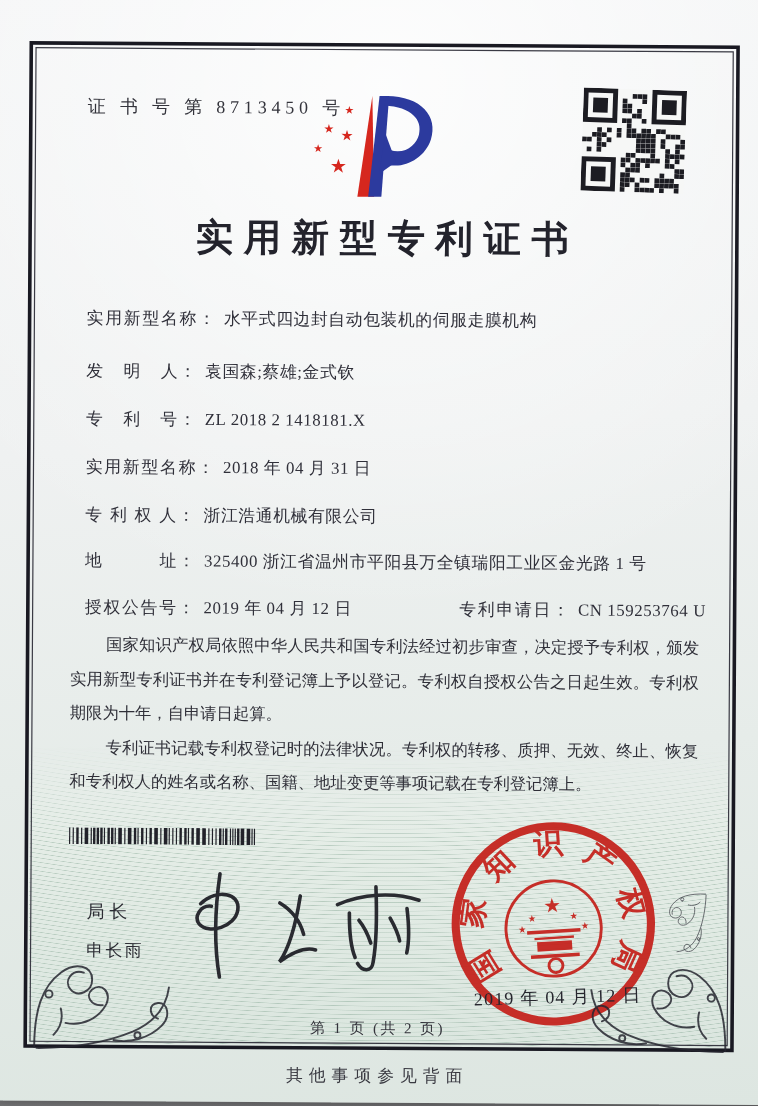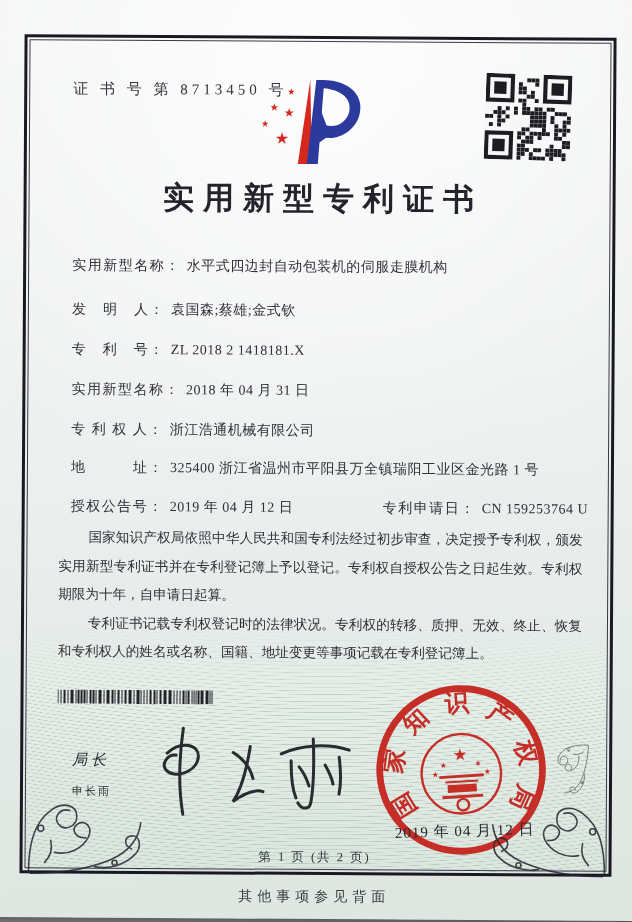--- a/index.html
+++ b/index.html
@@ -30,22 +30,22 @@
   .title{position:absolute;left:0;right:0;top:181px;text-align:center;
     font-size:31px;font-weight:bold;letter-spacing:9px;color:#23232c;text-indent:9px;}
   .frow{position:absolute;left:76px;right:38px;font-size:14px;letter-spacing:.5px;
     white-space:nowrap;color:#30303a;}
   .frow .lab{letter-spacing:1.5px;margin-right:6px;}
   .grant2{position:absolute;left:312px;top:0;}
   .paras{position:absolute;left:64px;right:56px;top:528px;font-size:13.6px;
     line-height:28.6px;text-align:justify;color:#2f2f38;}
   .paras p{margin:0;text-indent:2.2em;}
   .barcode{position:absolute;left:64px;top:694px;width:158px;height:14px;}
-  .dir-title{position:absolute;left:79px;top:755px;font-size:15px;letter-spacing:4px;color:#2b2b33;font-style:italic;}
-  .dir-name{position:absolute;left:79px;top:788px;font-size:11px;letter-spacing:2px;color:#2b2b33;}
+  .dir-title{position:absolute;left:79px;top:755px;font-size:15px;letter-spacing:4px;color:#2b2b33;}
+  .dir-name{position:absolute;left:79px;top:788px;font-size:14px;letter-spacing:2px;color:#2b2b33;}
   .sig{position:absolute;left:160px;top:726px;width:205px;height:98px;opacity:.92;}
   .seal{position:absolute;left:376px;top:680px;width:184px;height:184px;
     mix-blend-mode:multiply;opacity:.95;transform:rotate(-4deg);}
   .seal-date{position:absolute;left:382px;top:824px;width:180px;text-align:center;
     font-size:15px;letter-spacing:1px;color:#26262e;transform:rotate(-2deg);z-index:4;}
   .page-no{position:absolute;left:0;right:0;top:852px;text-align:center;
     font-size:12.5px;letter-spacing:2px;color:#33333b;}
   .back-note{position:absolute;left:0;right:0;top:891px;text-align:center;
     font-size:14px;letter-spacing:5px;color:#3a3a42;}
   .orn{position:absolute;width:128px;height:92px;z-index:3;opacity:.85;}

